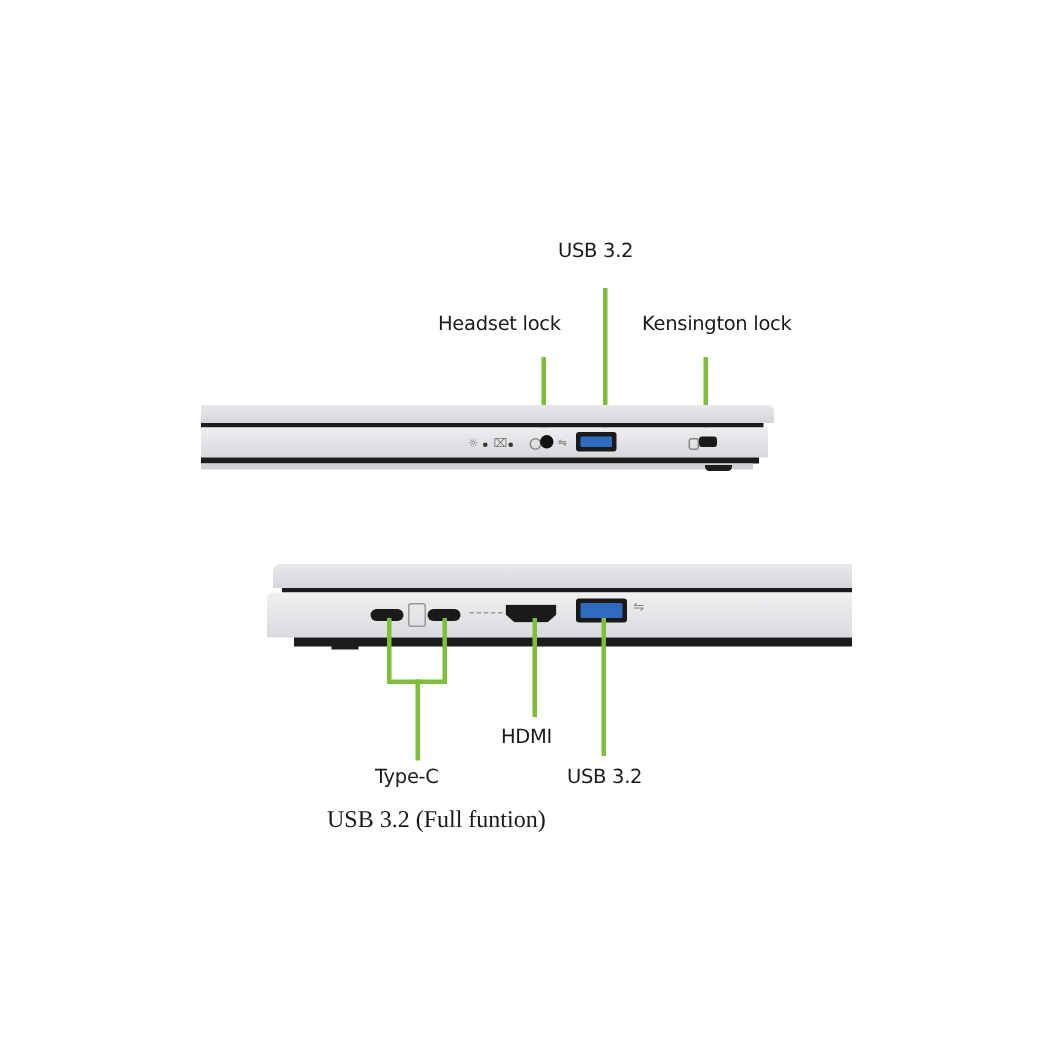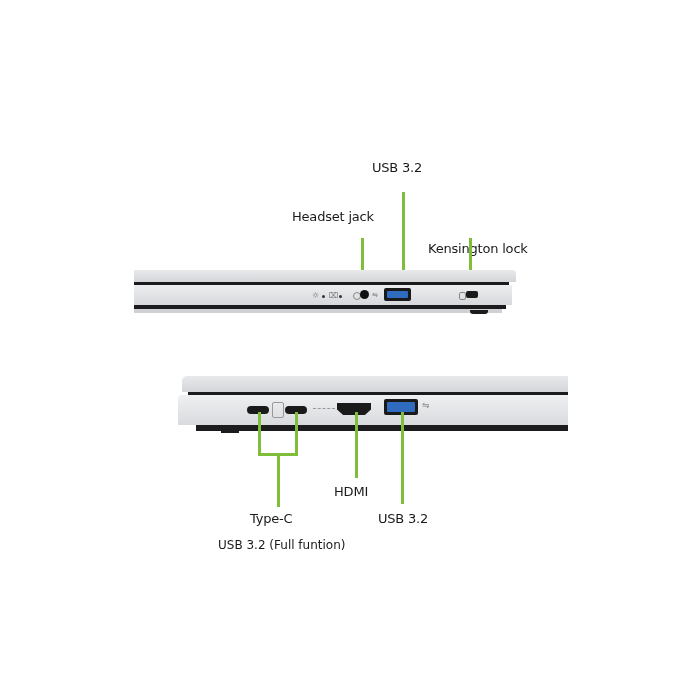--- a/index.html
+++ b/index.html
@@ -1,31 +1,31 @@
 <!DOCTYPE html>
 <html><head>
   <meta charset="utf-8">
   <style>
     html, body { margin: 0; padding: 0; background: #ffffff; }
     body { width: 700px; height: 700px; position: relative; overflow: hidden; font-family: "DejaVu Sans", sans-serif; }
     .label { position: absolute; color: #1a1a1a; white-space: nowrap; font-family: "DejaVu Sans", sans-serif; }
     .big { font-size: 13px; letter-spacing: -0.2px; }
-    .small { font-size: 12px; }
+    .small { font-size: 16px; font-family: Liberation Serif, serif; }
     .gline { position: absolute; background: #7fbe3a; }
     .laptop { position: absolute; }
     .body-silver { position: absolute; background: linear-gradient(#e8e9eb, #d3d5d8); }
     .black { position: absolute; background: #1c1c1e; }
     .port { position: absolute; }
   </style>
 </head>
 <body>
 
 <div class="label big" style="left:372px; top:160px;">USB 3.2</div>
-<div class="label big" style="left:292px; top:209px;">Headset jack</div>
-<div class="label big" style="left:428px; top:209px;margin-top:32px;">Kensington lock</div>
+<div class="label big" style="left:292px; top:209px;">Headset lock</div>
+<div class="label big" style="left:428px; top:209px;">Kensington lock</div>
 
 <div class="gline" style="left:402px; top:192px; width:3px; height:107px;"></div>
 <div class="gline" style="left:361px; top:238px; width:3px; height:60px;"></div>
 <div class="gline" style="left:469px; top:238px; width:3px; height:60px;"></div>
 
 <div class="laptop" style="left:134px; top:270px; width:390px; height:52px;">
   <div class="body-silver" style="left:0; top:0; width:382px; height:12px; border-radius:0 4px 0 0;"></div>
   <div class="black" style="left:0; top:12px; width:375px; height:3px;"></div>
   <div class="body-silver" style="left:0; top:15px; width:378px; height:20px; background:linear-gradient(#eceef0,#d6d8db);"></div>
   <div class="black" style="left:0; top:35px; width:372px; height:4px;"></div>

